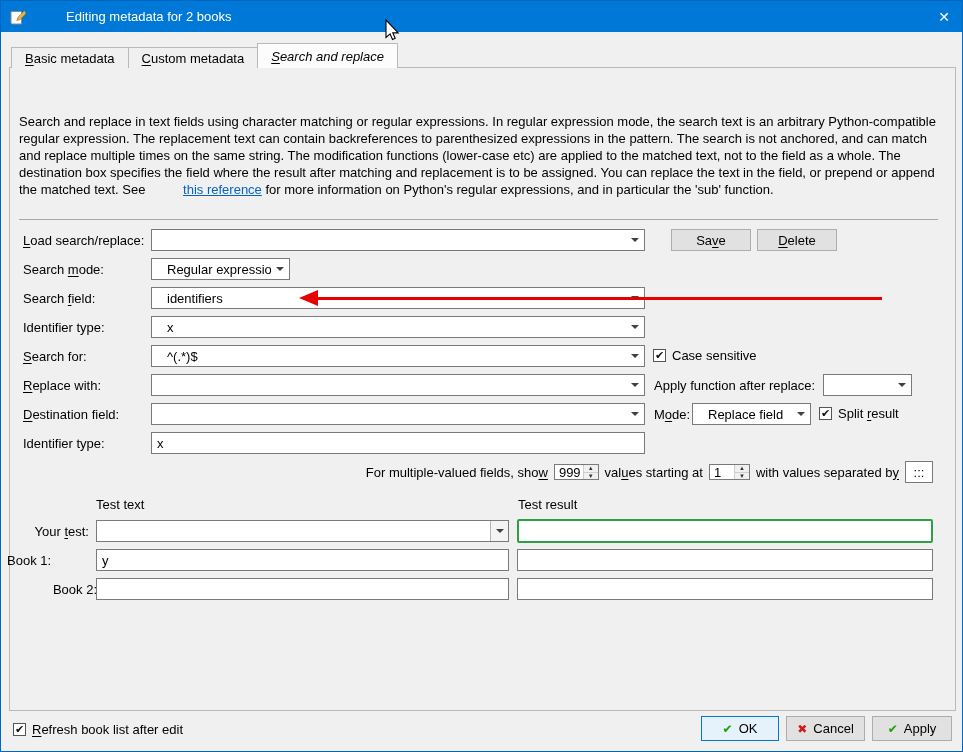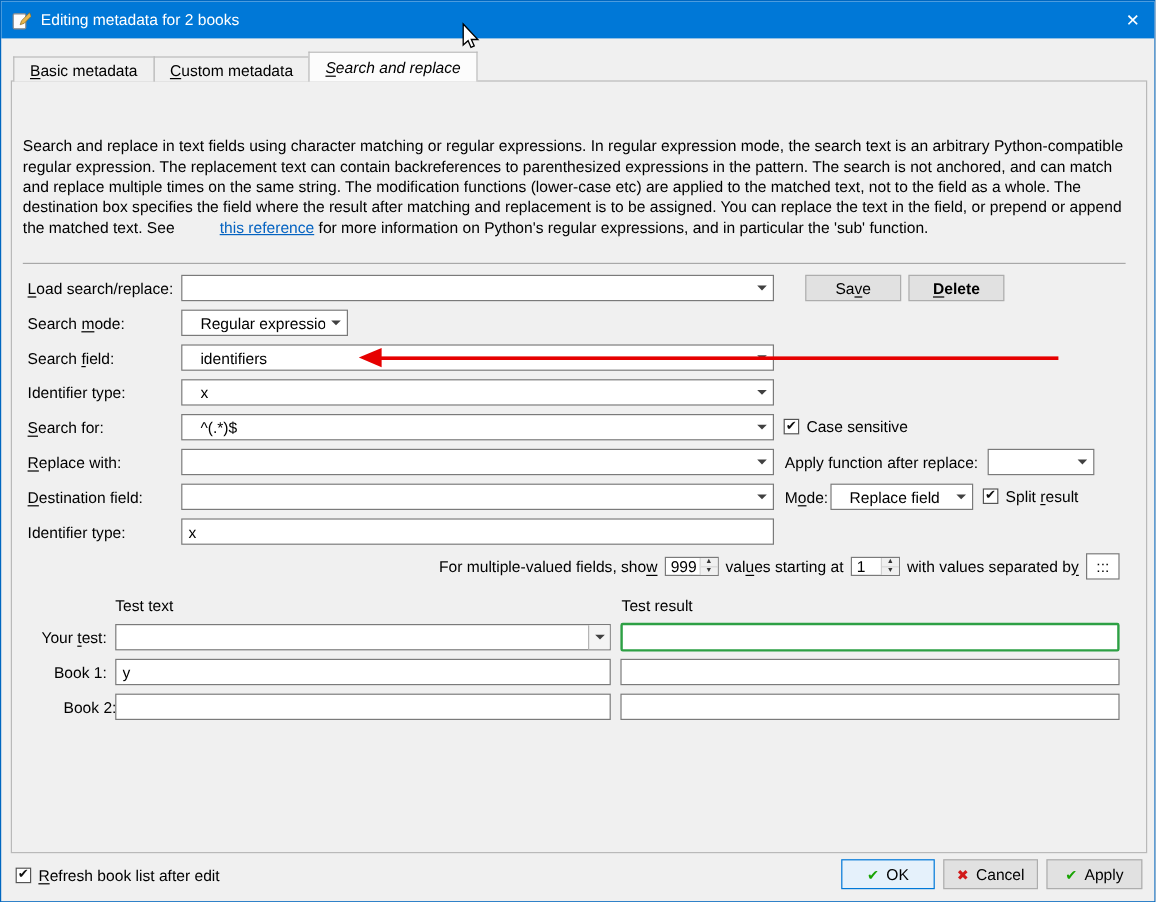--- a/index.html
+++ b/index.html
@@ -4,21 +4,21 @@
 <style>
   html,body{margin:0;padding:0;background:#c8c8c8;}
   *{box-sizing:border-box;}
   .dialog{
     position:relative;width:963px;height:752px;background:#f0f0f0;
     font-family:"Liberation Sans",sans-serif;font-size:13px;color:#000;
     border:1px solid #0067c0;overflow:hidden;
   }
   
   .titlebar{position:absolute;left:0;top:0;width:100%;height:31px;background:#0078d7;
-    display:flex;align-items:center;padding-left:9px;color:#fff;}
+    display:flex;align-items:center;padding-left:9px;color:#fff;gap:32px;}
   .app-icon{display:flex;margin-right:8px;}
   .title{font-size:13px;}
   .close-btn{position:absolute;right:0;top:0;width:36px;height:31px;display:flex;
     align-items:center;justify-content:center;font-size:14px;color:#fff;cursor:default;}
   
   .tabbar{position:absolute;left:10px;top:42px;height:25px;display:flex;align-items:flex-end;z-index:3;}
   .tab{height:21px;padding:0 13px;display:flex;align-items:center;background:#f0f0f0;
     border:1px solid #b9b9b9;border-bottom:none;margin-right:-1px;}
   .tab.active{height:25px;background:#fcfcfc;font-style:italic;z-index:4;}
   .panel{position:absolute;left:8px;top:66px;width:947px;height:644px;
@@ -102,21 +102,21 @@
   <span class="lbl" style="left:22px;top:232px;"><u>L</u>oad search/replace:</span>
   <div class="combo" style="left:150px;top:228px;width:494px;">
     <span class="cval"></span>
     <span class="arrow">
         <i></i>
       </span>
   </div>
   <div class="btn" style="left:670px;top:228px;width:80px;">
       <span>Sa<u>v</u>e</span>
     </div>
-  <div class="btn" style="left:756px;top:228px;width:80px;font-weight:bold;">
+  <div class="btn" style="left:756px;top:228px;width:80px;">
       <span><u>D</u>elete</span>
     </div>
 
   <span class="lbl" style="left:22px;top:261px;">Search <u>m</u>ode:</span>
   <div class="combo" style="left:150px;top:257px;width:139px;">
     <span class="cval">Regular expression</span>
     <span class="arrow">
         <i></i>
       </span>
   </div>
@@ -212,21 +212,21 @@
 
   <span class="lbl" style="left:18px;top:523px;width:70px;text-align:right;">Your <u>t</u>est:</span>
   <div class="combo split" style="left:95px;top:519px;width:413px;">
     <span class="cval"></span>
     <span class="arrow">
         <i></i>
       </span>
   </div>
   <input class="lineedit result-green" style="left: 516px; top: 518px; width: 416px; height: 24px;" value="">
 
-  <span class="lbl" style="left:18px;top:552px;width:70px;text-align:right;">Book 1:</span>
+  <span class="lbl" style="left:6px;top:552px;width:70px;">Book 1:</span>
   <input class="lineedit" style="left: 95px; top: 548px; width: 413px;" value="y">
   <input class="lineedit" style="left: 516px; top: 548px; width: 416px;" value="">
 
   <span class="lbl" style="left:26px;top:581px;width:70px;text-align:right;">Book 2:</span>
   <input class="lineedit" style="left: 95px; top: 577px; width: 413px;" value="">
   <input class="lineedit" style="left: 516px; top: 577px; width: 416px;" value="">
 
   <div class="checkbox" style="left:12px;top:721px;">
     <span class="box">✔</span>
     <span><u>R</u>efresh book list after edit</span>

